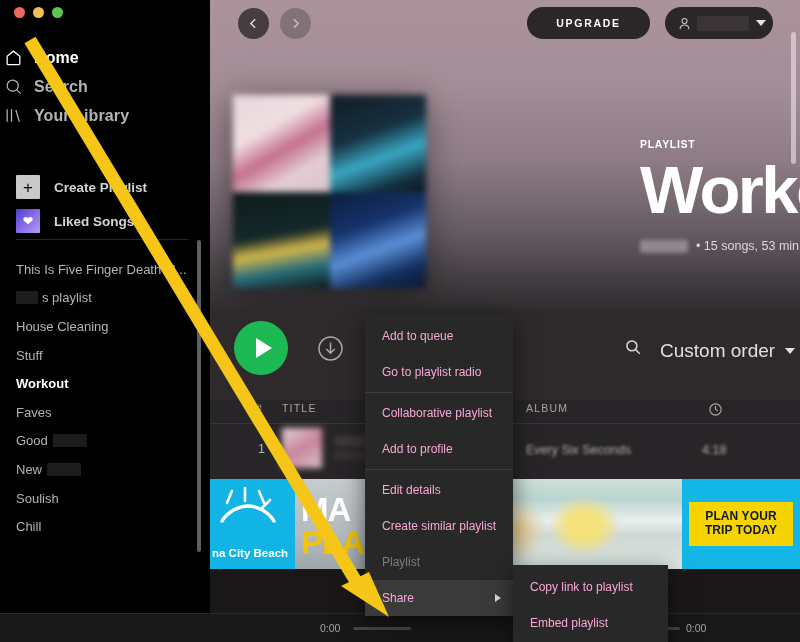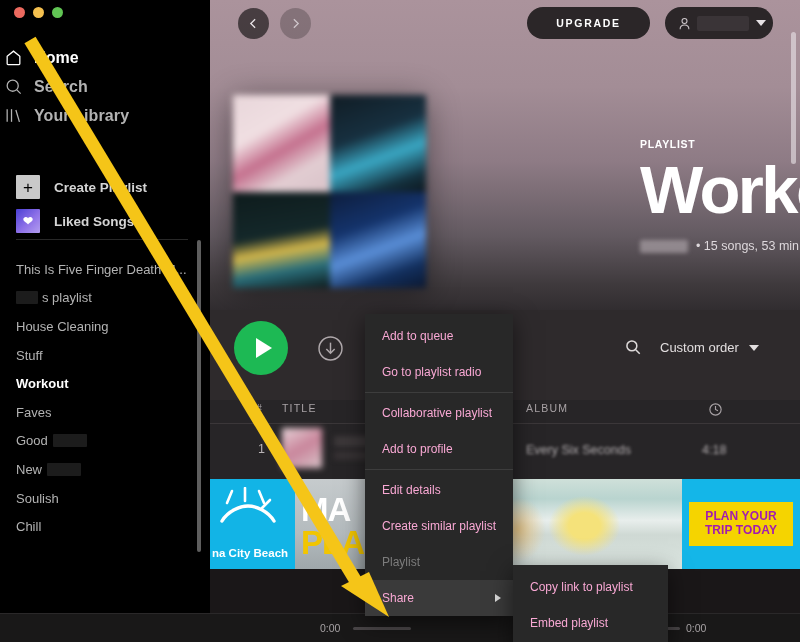--- a/index.html
+++ b/index.html
@@ -232,21 +232,21 @@
     color: #b0a9ac;
   }
   #search-tracks-btn {
     position: absolute; left: 414px; top: 28px;
     width: 20px; height: 20px;
     color: #dedada;
   }
   #sort-select {
     position: absolute; left: 450px; top: 30px;
     display: flex; align-items: center;
-    color: #e2dedf; font-size: 13px;
+    color: #e2dedf; font-size: 19px;
   }
   #sort-select .caret-dn { border-top-color: #e2dedf; margin-left: 10px; }
 
   
   #thead {
     position: absolute; left: 0; top: 392px;
     width: 590px; height: 32px;
     border-bottom: 1px solid #3b3739;
     color: #a9a3a6; font-size: 10.5px; font-weight: 500;
     letter-spacing: 1.2px;
@@ -343,21 +343,21 @@
     display: flex; align-items: center; justify-content: center;
     flex-shrink: 0;
   }
   .ad-cta-box {
     background: #f5d400;
     width: 104px; height: 44px;
     display: flex; flex-direction: column;
     align-items: center; justify-content: center;
   }
   .ad-cta-line {
-    color: #a21caf; font-size: 12px; font-weight: 900;
+    color: #0f172a; font-size: 12px; font-weight: 900;
     letter-spacing: .1px; line-height: 1.15;
   }
 
   #belowad {
     position: absolute; left: 0; top: 569px;
     width: 590px; height: 44px;
     background: #1a1718;
   }
 
   

